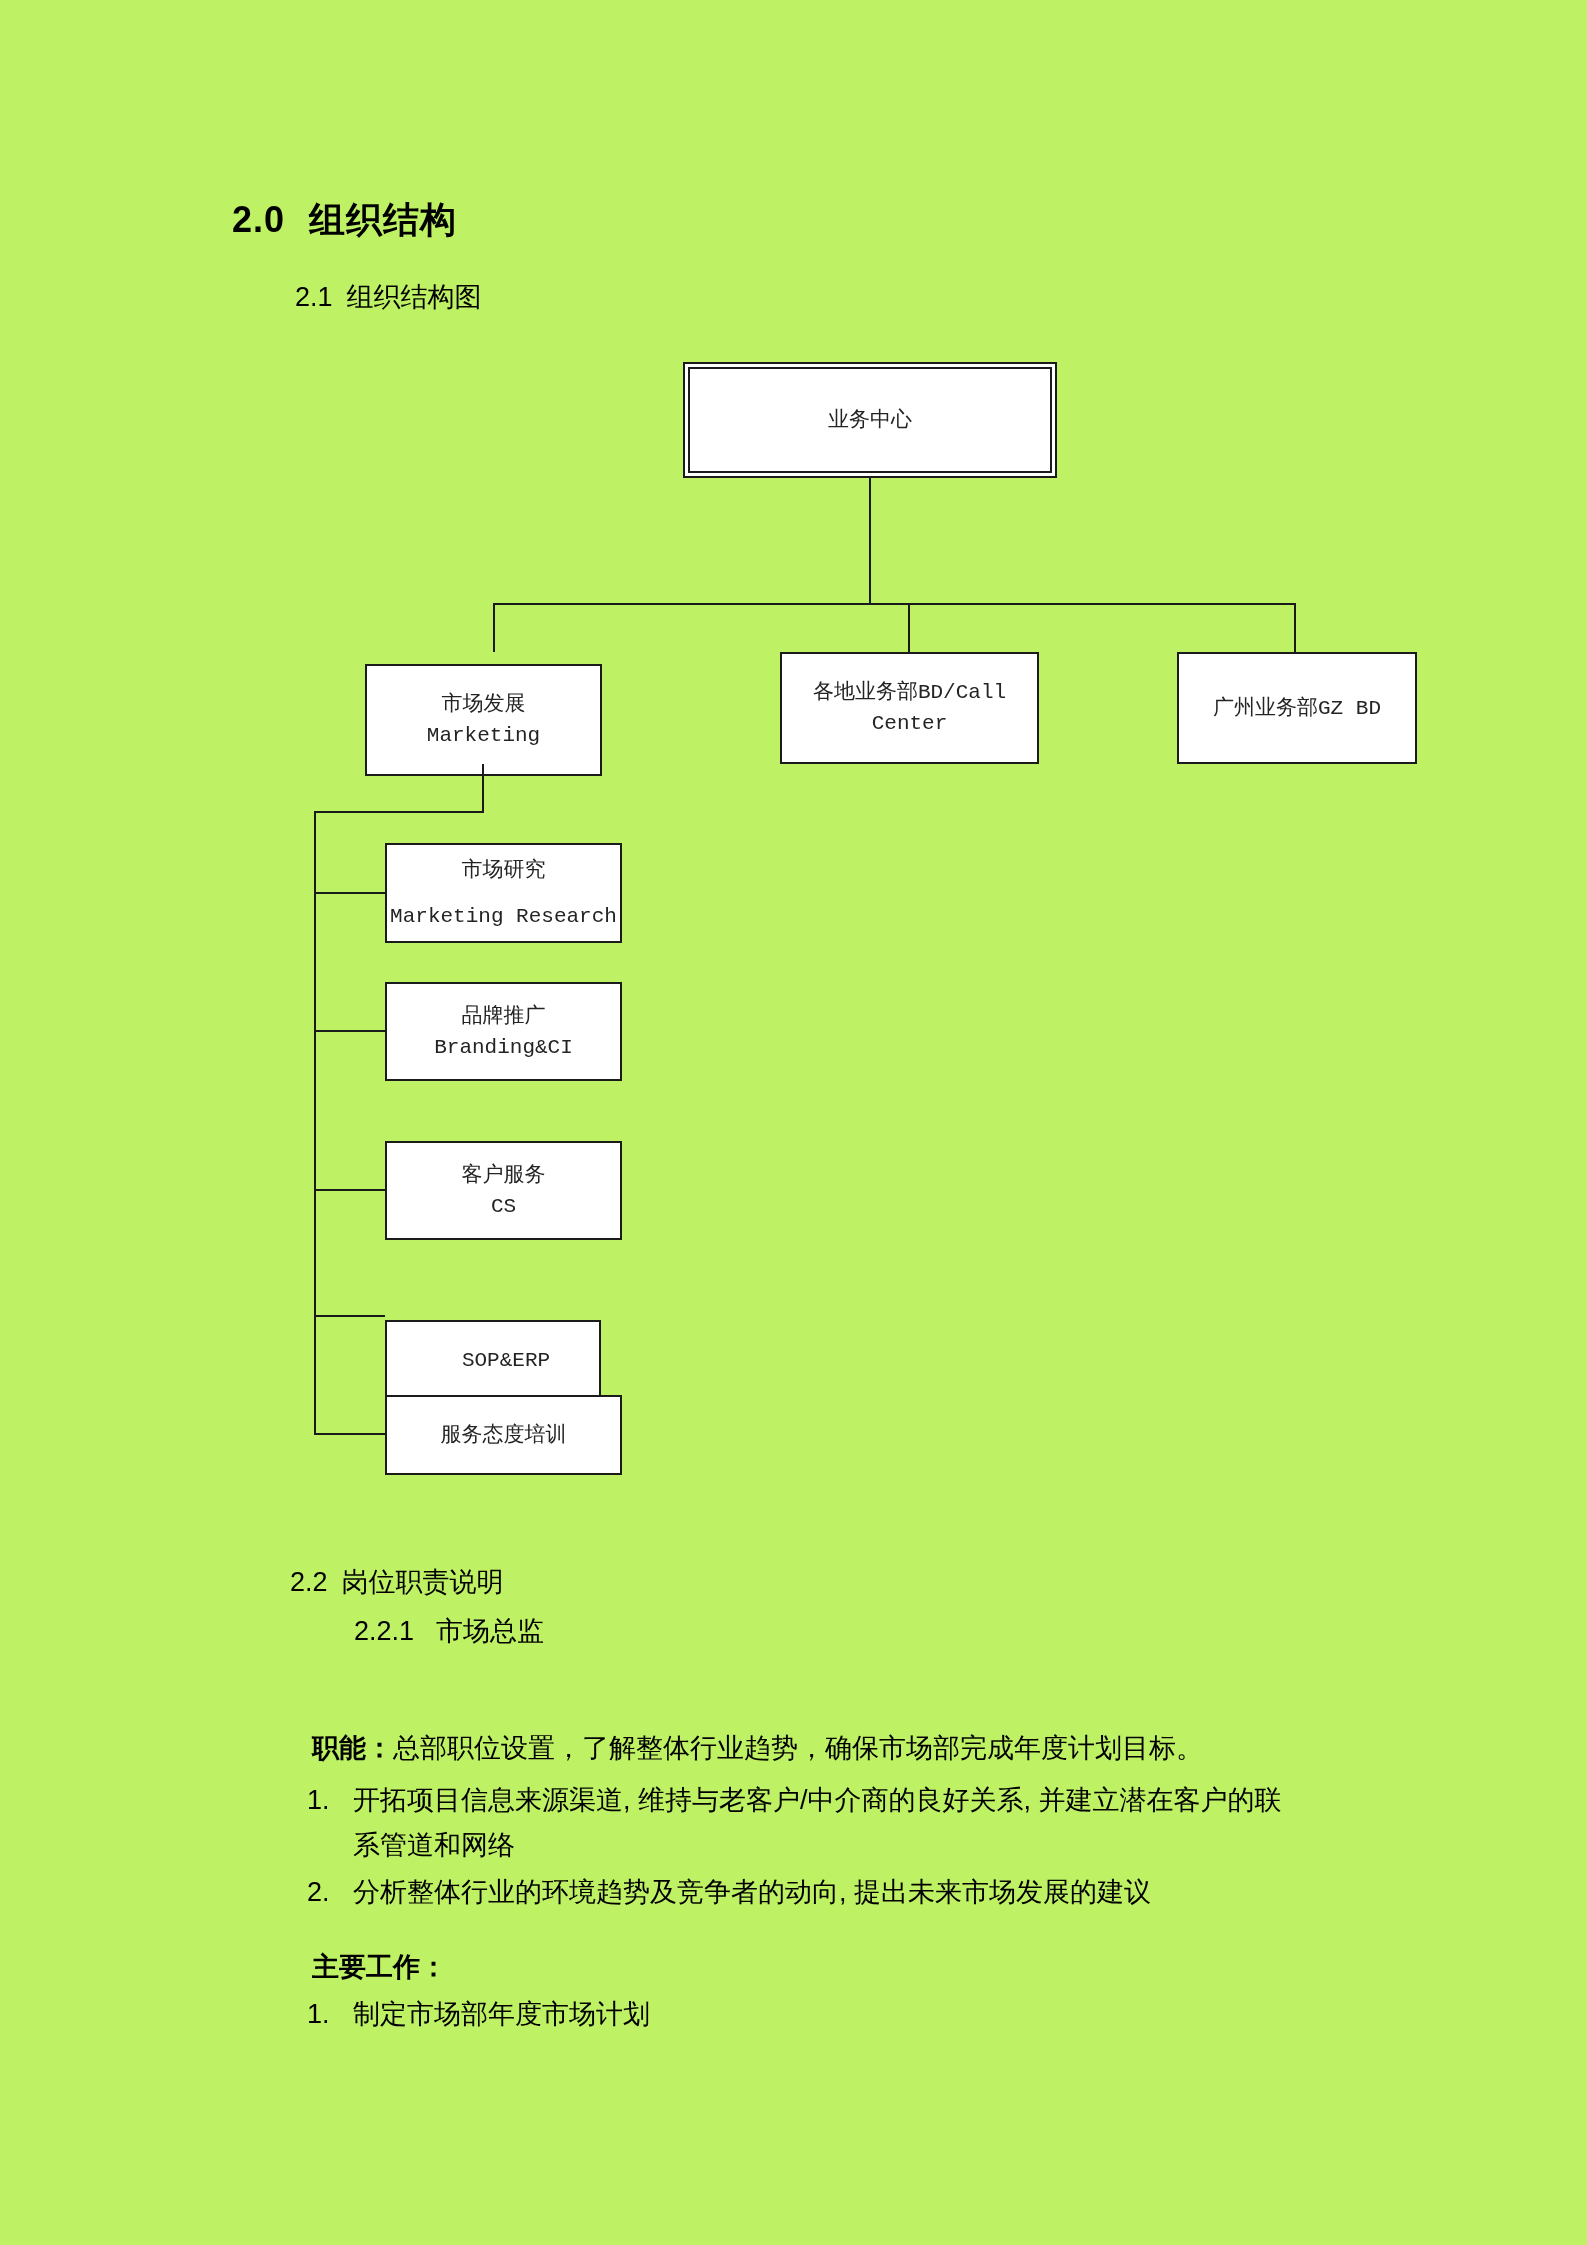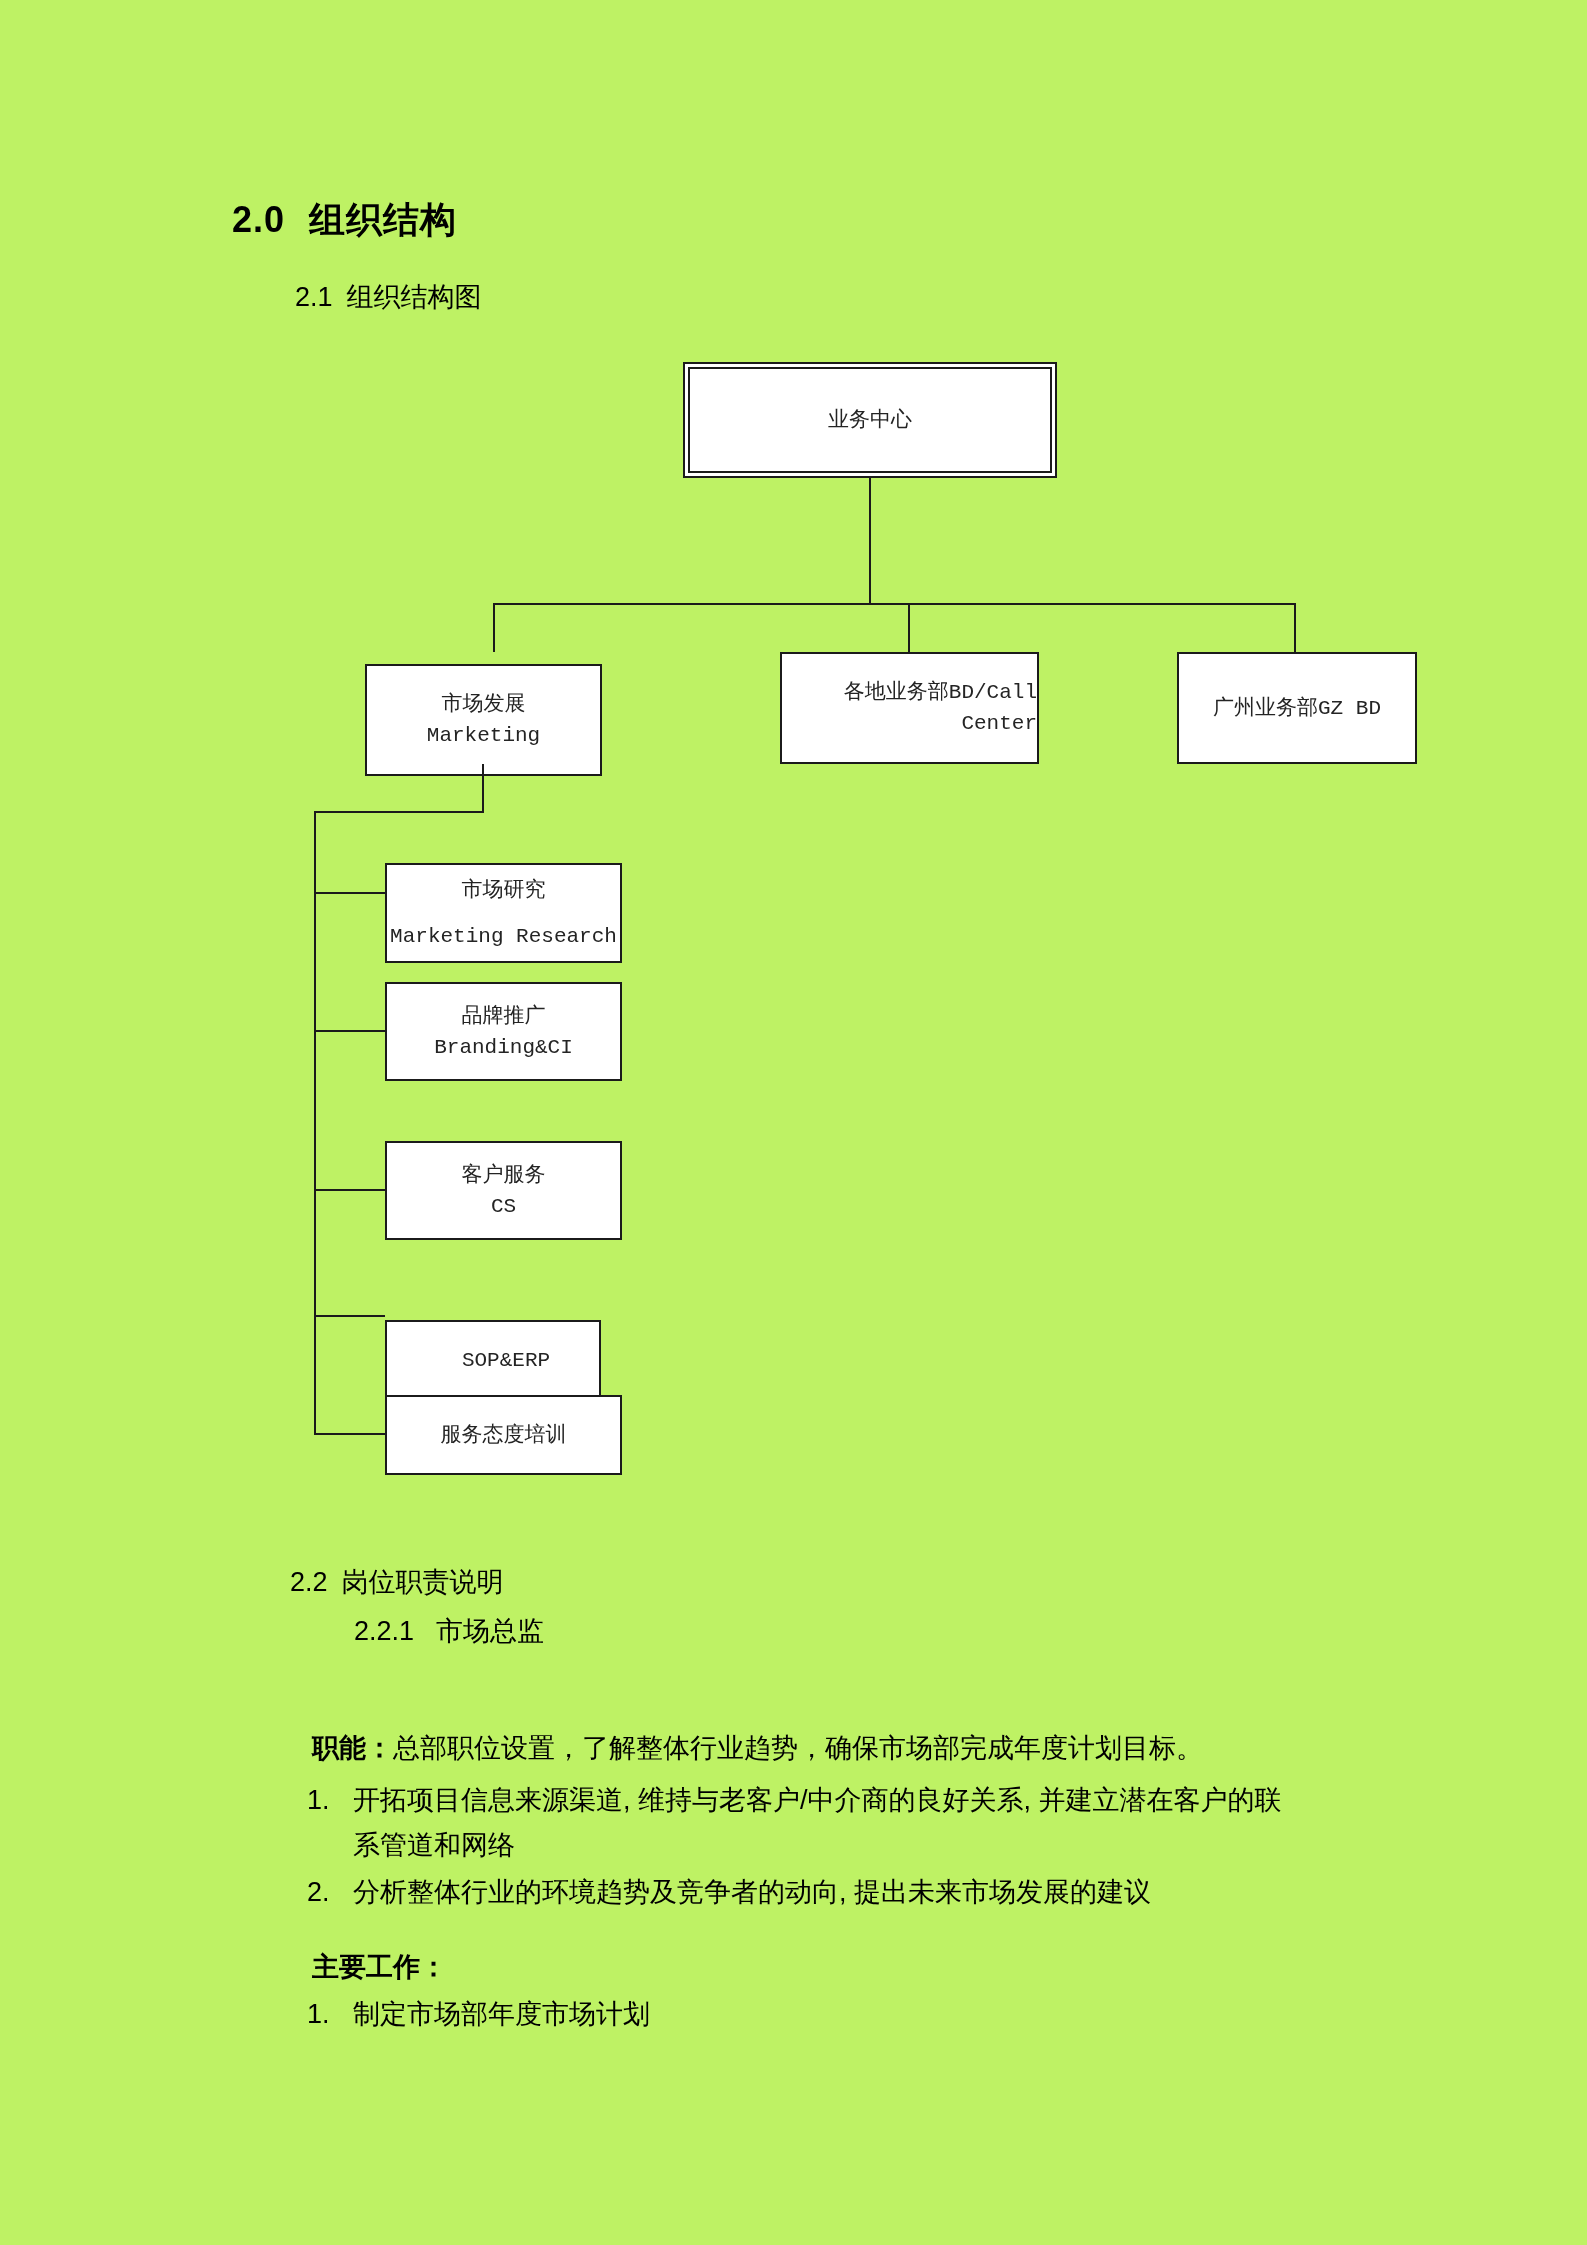--- a/index.html
+++ b/index.html
@@ -32,21 +32,21 @@
     display: flex; align-items: baseline;
   }
   .h3 .num { font-weight: normal; margin-right: 22px; }
 
   
   .box {
     border: 2px solid #1b1b1b;
     box-sizing: border-box;
     display: flex; flex-direction: column;
     align-items: center; justify-content: center;
-    text-align: right;
+    text-align: center;
     font-family: "Liberation Mono", "DejaVu Sans Mono", "Liberation Serif", monospace;
     font-size: 21px; line-height: 31px;
     color: #242424;
     background: #fff;
   }
   .root-inner {
     position: absolute; inset: 3px;
     border: 2px solid #1b1b1b;
     pointer-events: none;
   }
@@ -98,21 +98,21 @@
   <div class="abs vline" style="left:482px; top:764px; width:2px; height:49px;"></div>
   <div class="abs hline" style="left:314px; top:811px; width:170px; height:2px;"></div>
   <div class="abs vline" style="left:314px; top:811px; width:2px; height:624px;"></div>
 
   <div class="abs hline" style="left:314px; top:892px; width:71px; height:2px;"></div>
   <div class="abs hline" style="left:314px; top:1030px; width:71px; height:2px;"></div>
   <div class="abs hline" style="left:314px; top:1189px; width:71px; height:2px;"></div>
   <div class="abs hline" style="left:314px; top:1315px; width:71px; height:2px;"></div>
   <div class="abs hline" style="left:314px; top:1433px; width:71px; height:2px;"></div>
 
-  <div class="abs box" style="left:385px; top:863px; width:237px; height:100px;gap:15px;">
+  <div class="abs box" style="left:385px; top:843px; width:237px; height:100px;gap:15px;">
     <span>市场研究</span>
     <span>Marketing Research</span>
   </div>
   <div class="abs box" style="left:385px; top:1141px; width:237px; height:99px;">
     <span>客户服务</span>
     <span>CS</span>
   </div>
   <div class="abs box" style="left:385px; top:982px; width:237px; height:99px;">
     <span>品牌推广</span>
     <span>Branding&amp;CI</span>

